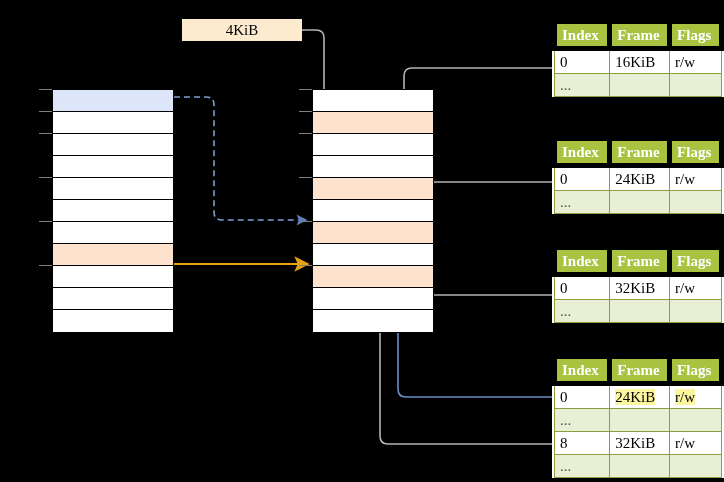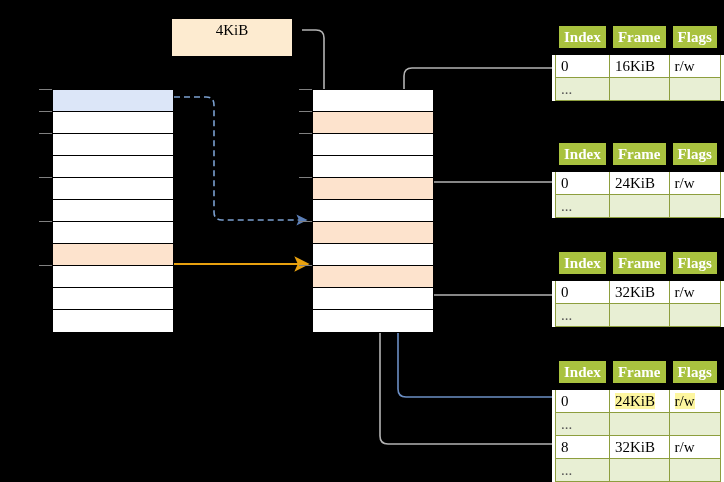--- a/index.html
+++ b/index.html
@@ -75,21 +75,21 @@
   }
   .ptable th {
     background: #a8c martin;
   }
   .ptable th {
     background: #a9c23f;
     color: #ffffff;
     font-weight: bold;
     text-align: left;
     padding: 2px 5px;
-    border: 7px solid #000000;
+    border: 5px solid #000000;
     font-size: 15px;
     line-height: 18px;
   }
   .ptable td {
     background: #ffffff;
     color: #000000;
     text-align: left;
     padding: 2px 5px;
     border: 1px solid #8d9e3e;
     line-height: 18px;
@@ -150,21 +150,21 @@
 
     <g>
       <path d="M174,97 L206,97 Q214,97 214,105 L214,212 Q214,220 222,220 L302,220" fill="none" stroke="#7ba0d0" stroke-width="1.6" stroke-dasharray="6,4" marker-end="url(#ah-blue)"></path>
     </g>
 
     <g>
       <path d="M174,264 L302,264" fill="none" stroke="#e8a10f" stroke-width="2.2" marker-end="url(#ah-orange)"></path>
     </g>
   </svg>
 
-  <div class="size-label" id="size-label" style="left:172px; top:19px; width:120px; height:37px;">4KiB</div>
+  <div class="size-label" id="size-label" style="left:182px; top:19px; width:120px; height:22px;">4KiB</div>
 
   <div class="mem-col" id="left-col" style="left:52px; top:89px; width:122px; height:244px;">
       <div class="mem-row blue"></div>
       <div class="mem-row"></div>
       <div class="mem-row"></div>
       <div class="mem-row"></div>
       <div class="mem-row"></div>
       <div class="mem-row"></div>
       <div class="mem-row"></div>
       <div class="mem-row peach"></div>

